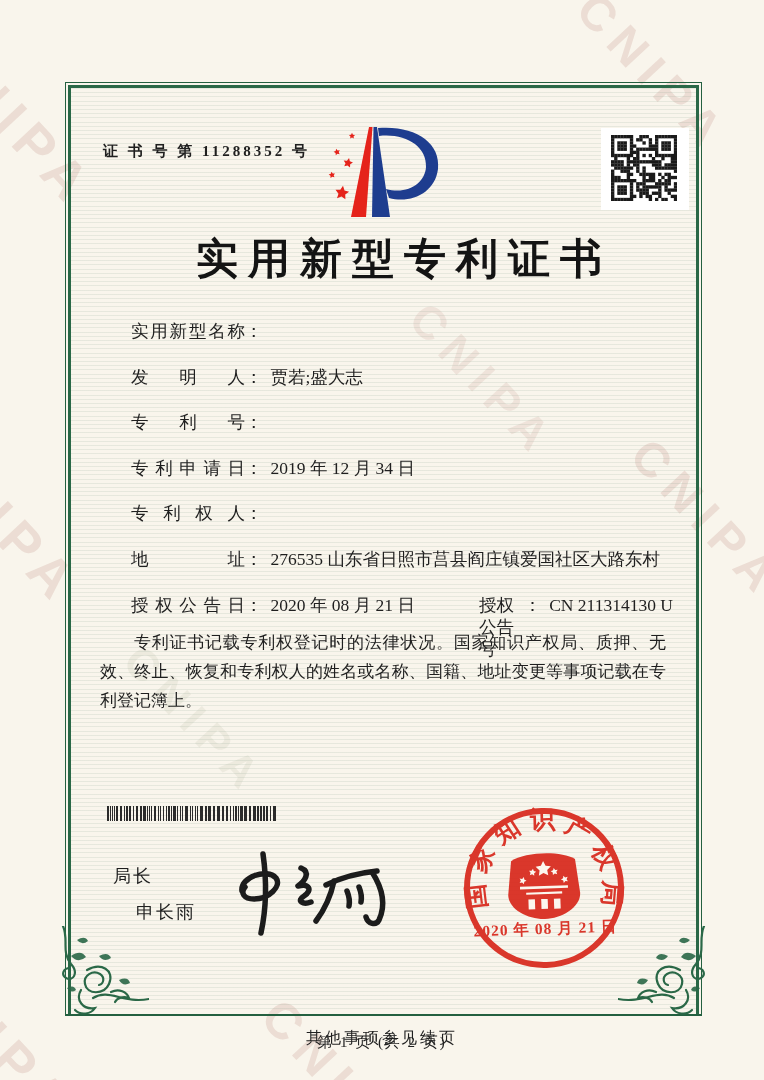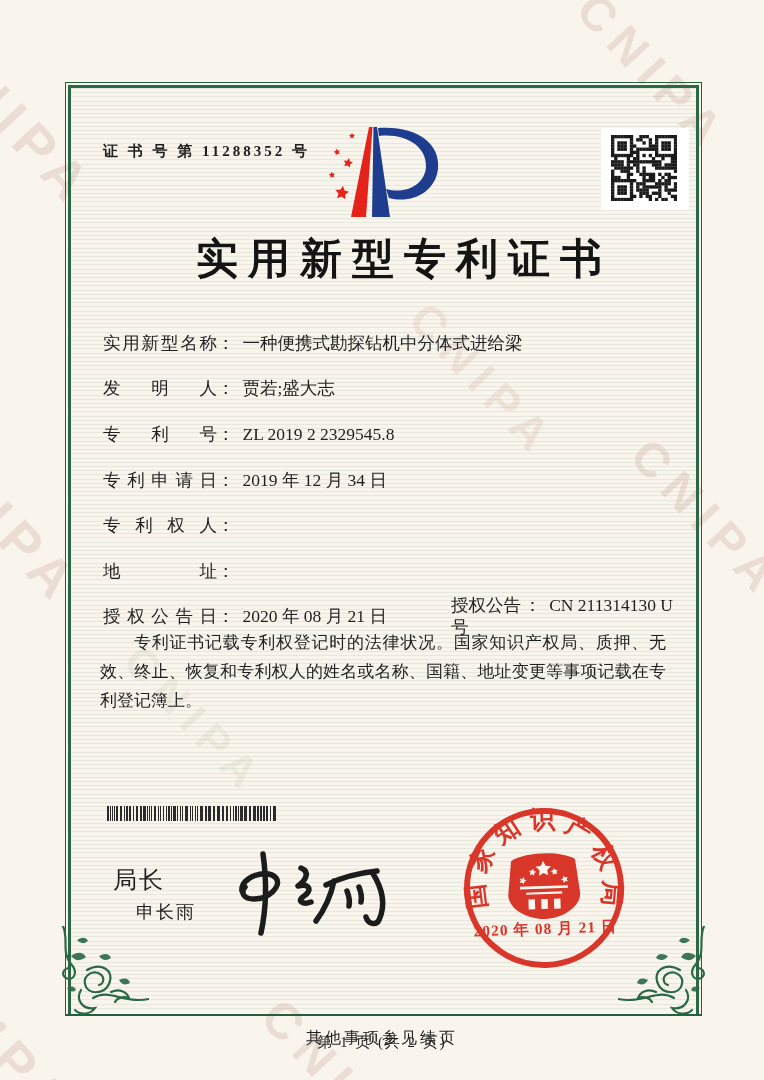--- a/index.html
+++ b/index.html
@@ -39,29 +39,29 @@
   .flourish.right{right:-13px;bottom:-8px;transform:scaleX(-1);}
   
   .abs{position:absolute;z-index:3;}
   .cert-no{left:103px;top:142px;font-size:15px;letter-spacing:3px;font-weight:bold;}
   .logo{left:328px;top:124px;}
   .qr-box{left:601px;top:128px;width:88px;height:82px;background:#fff;}
   .qr-box svg{position:absolute;left:10px;top:7px;}
   .title{left:0;right:0;top:231px;text-align:center;
     font-size:42px;font-weight:bold;letter-spacing:10px;color:#141414;padding-left:44px;}
   .fields{left:103px;top:320px;width:570px;font-size:17.5px;}
-  .field-row{height:45.6px;line-height:22px;display:flex;align-items:center;}
+  .field-row{height:45.6px;line-height:22px;display:flex;align-items:flex-start;margin-left:28px;}
   .field-label{display:inline-block;width:114px;text-align:justify;text-align-last:justify;flex:none;}
   .field-colon{flex:none;}
   .field-value{margin-left:8px;white-space:nowrap;}
   .pair2{margin-left:64px;display:flex;}
   .paras{left:100px;top:628px;width:566px;font-size:17px;line-height:29px;text-align:justify;}
   .paras p{margin:0;text-indent:2em;}
   .barcode{left:107px;top:806px;}
-  .officer-title{left:113px;top:864px;font-size:24px;letter-spacing:2px;}
+  .officer-title{left:113px;top:864px;font-size:18px;letter-spacing:2px;}
   .officer-name{left:113px;top:900px;font-size:18px;letter-spacing:2px;margin-left:23px;}
   .signature{left:220px;top:843px;}
   .seal{left:458px;top:802px;transform:rotate(-2deg);z-index:4;}
   .page-num{left:0;right:0;top:1033px;text-align:center;font-size:15px;letter-spacing:2px;z-index:3;}
   .cont-note{left:0;right:0;top:1028px;text-align:center;font-size:16px;letter-spacing:3px;z-index:3;}
 </style>
 </head>
 <body>
 
 <span class="wm" style="left:-38px;top:20px;font-size:54px">CNIPA</span>
@@ -390,44 +390,43 @@
       <rect x="62.857142857142854" y="62.857142857142854" width="3.342857142857143" height="3.342857142857143" fill="#1a1a1a"></rect>
     </svg>
 </div>
 
 <div class="abs title">实用新型专利证书</div>
 
 <div class="abs fields">
   <div class="field-row">
     <span class="field-label">实用新型名称</span>
       <span class="field-colon">：</span>
-    <span class="field-value">一种便携式勘探钻机中分体式进给梁</span>
   </div>
   <div class="field-row">
     <span class="field-label">发明人</span>
       <span class="field-colon">：</span>
     <span class="field-value">贾若;盛大志</span>
   </div>
   <div class="field-row">
     <span class="field-label">专利号</span>
       <span class="field-colon">：</span>
-    <span class="field-value">ZL 2019 2 2329545.8</span>
   </div>
   <div class="field-row">
     <span class="field-label">专利申请日</span>
       <span class="field-colon">：</span>
     <span class="field-value">2019 年 12 月 34 日</span>
   </div>
   <div class="field-row">
     <span class="field-label">专利权人</span>
       <span class="field-colon">：</span>
   </div>
   <div class="field-row">
     <span class="field-label">地址</span>
       <span class="field-colon">：</span>
+    <span class="field-value">276535 山东省日照市莒县阎庄镇爱国社区大路东村</span>
   </div>
   <div class="field-row">
     <span class="field-label">授权公告日</span>
       <span class="field-colon">：</span>
     <span class="field-value">2020 年 08 月 21 日</span>
     <span class="pair2">
       <span>授权公告号</span>
         <span>：</span>
       <span class="field-value">CN 211314130 U</span>
     </span>

